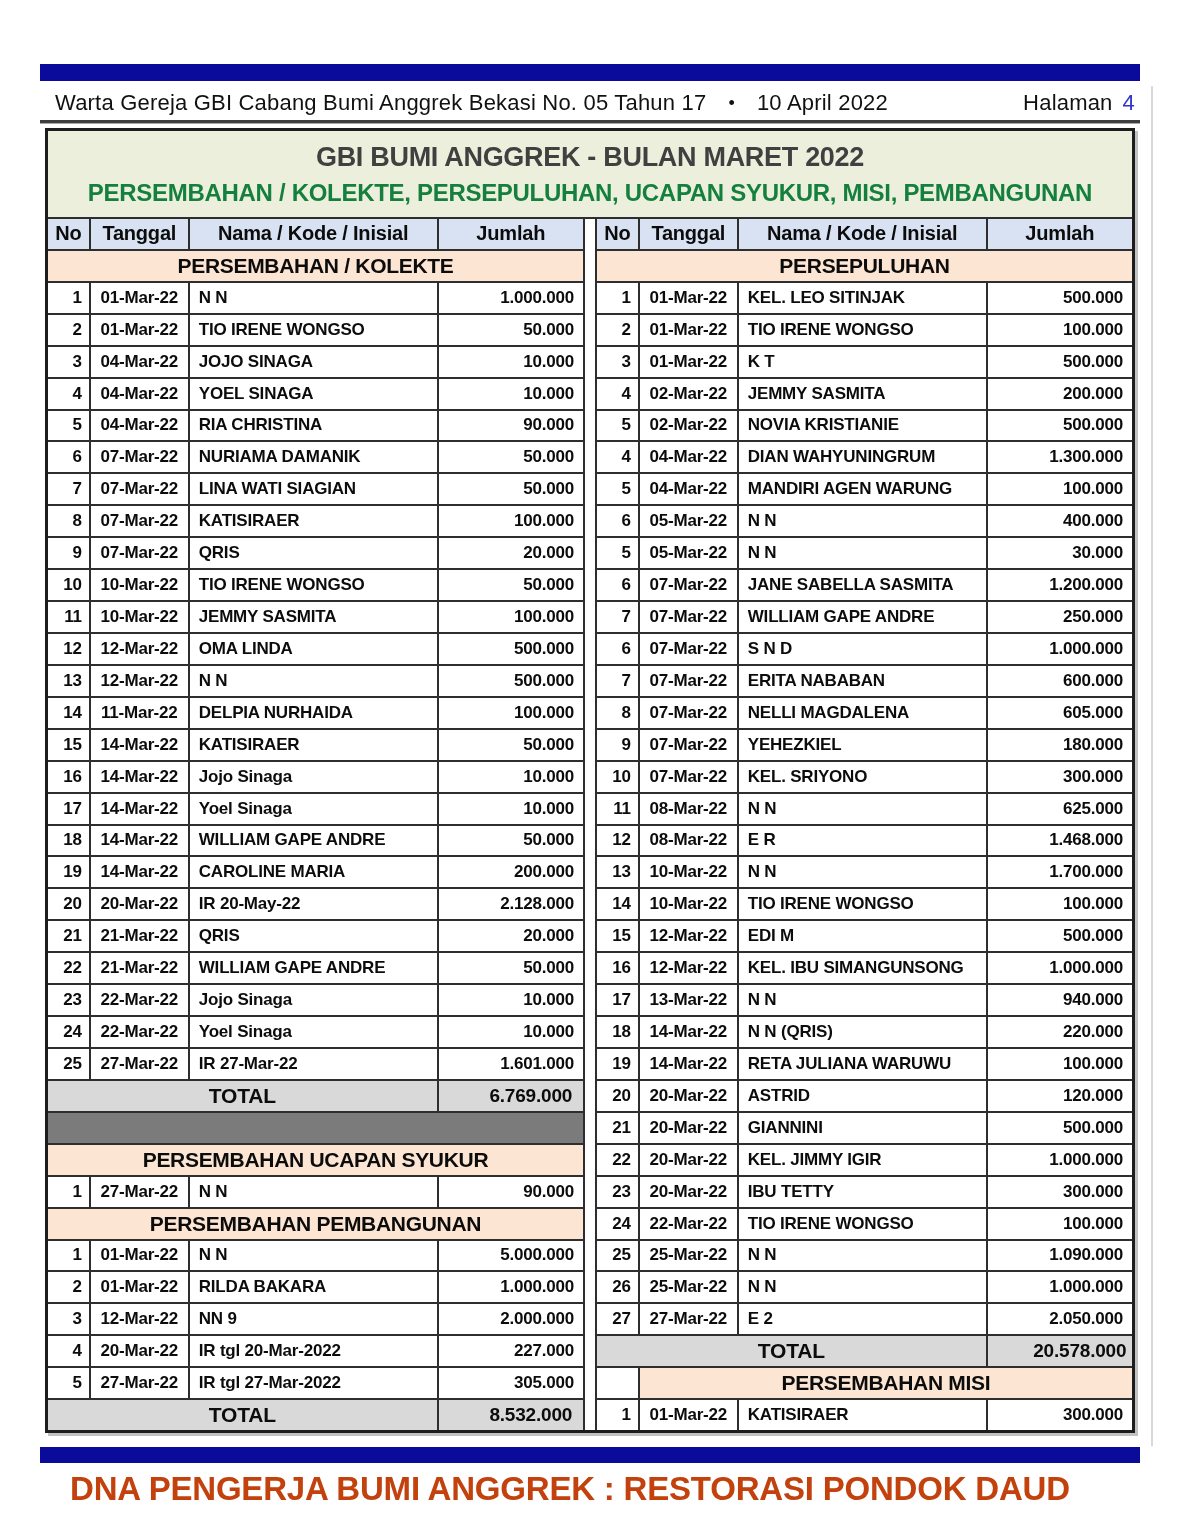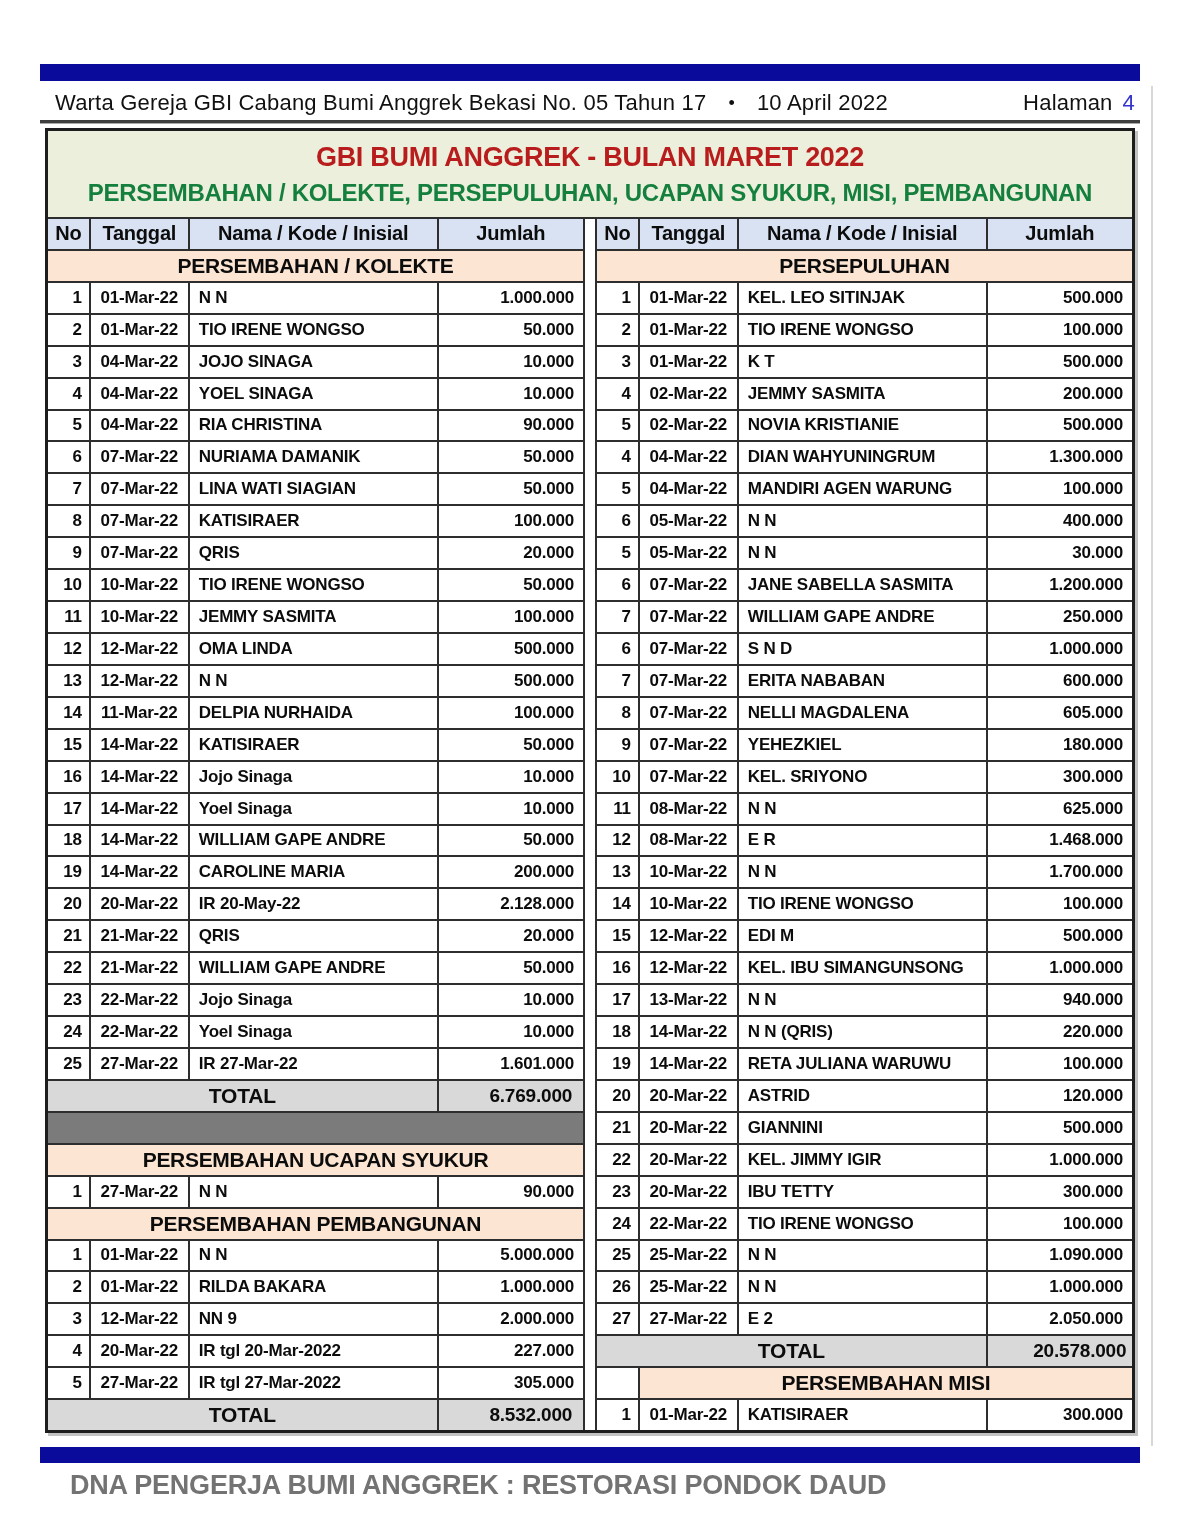--- a/index.html
+++ b/index.html
@@ -25,21 +25,21 @@
   .masthead .pageno{color:var(--page-blue);margin-left:10px;}
   .rule{position:absolute;left:40px;top:120px;width:1100px;height:4px;background:#3f3f3f;
     border-bottom:1px solid #aaa;}
   .scan-edge{position:absolute;left:1151px;top:86px;width:2px;height:1360px;background:#d8d8d8;}
 
   .table-wrap{position:absolute;left:45px;top:128px;width:1090px;height:1305px;
     border:3px solid #1d1d1d;background:#fff;display:flex;flex-direction:column;
     box-shadow:3px 3px 0 rgba(120,120,120,.45);}
   .title-block{height:88px;flex:none;background:var(--title-bg);border-bottom:2px solid var(--border);
     display:flex;flex-direction:column;justify-content:center;align-items:center;}
-  .title-l1{font-size:27px;font-weight:700;letter-spacing:-.3px;color:#b91c1c;}
+  .title-l1{font-size:27px;font-weight:700;letter-spacing:-.3px;color:#404040;}
   .title-l2{font-size:24px;font-weight:700;letter-spacing:-.3px;color:#15803d;margin-top:6px;}
 
   .t-body{flex:1;display:flex;min-height:0;}
   .t-col{display:flex;flex-direction:column;min-width:0;}
   .t-col.left{width:calc(50% - 7px);}
   .t-col.right{flex:1;}
   .gutter{width:14px;flex:none;background:#fff;border-left:2px solid var(--border);
     border-right:2px solid var(--border);}
 
   .t-row{flex:1 1 0;display:flex;border-bottom:2px solid var(--border);min-height:0;background:#fff;}
@@ -55,22 +55,22 @@
   .t-row.header .cell{font-size:20px;justify-content:center;padding:0;}
   .t-row.section .cell,.t-row.section_blank_no .sec{background:var(--section-bg);}
   .sec{flex:1;justify-content:center;font-size:21px;letter-spacing:-.3px;}
   .t-row.section_blank_no .blank{width:8%;background:#fff;border-right:2px solid var(--border);}
   .t-row.total .tl{flex:1;background:var(--total-bg);justify-content:center;
     font-size:21px;border-right:2px solid var(--border);}
   .t-row.total .ta{width:27%;background:var(--total-bg);justify-content:center;font-size:19px;padding-left:40px;}
   .t-row.spacer{background:var(--spacer-bg);}
 
   .bottom-bar{position:absolute;left:40px;top:1447px;width:1100px;height:16px;background:var(--navy);}
-  .footer-text{position:absolute;left:70px;top:1470px;width:1050px;font-size:27px;font-weight:700;
-    color:#737373;letter-spacing:-.2px;}
+  .footer-text{position:absolute;left:70px;top:1470px;width:1050px;font-size:33px;font-weight:700;
+    color:#c2410c;letter-spacing:-.2px;}
 </style>
 </head>
 <body>
 
 <div class="page">
 
   <div class="top-bar"></div>
 
   <div class="masthead">
     <span>Warta Gereja GBI Cabang Bumi Anggrek Bekasi No. 05  Tahun 17</span>

